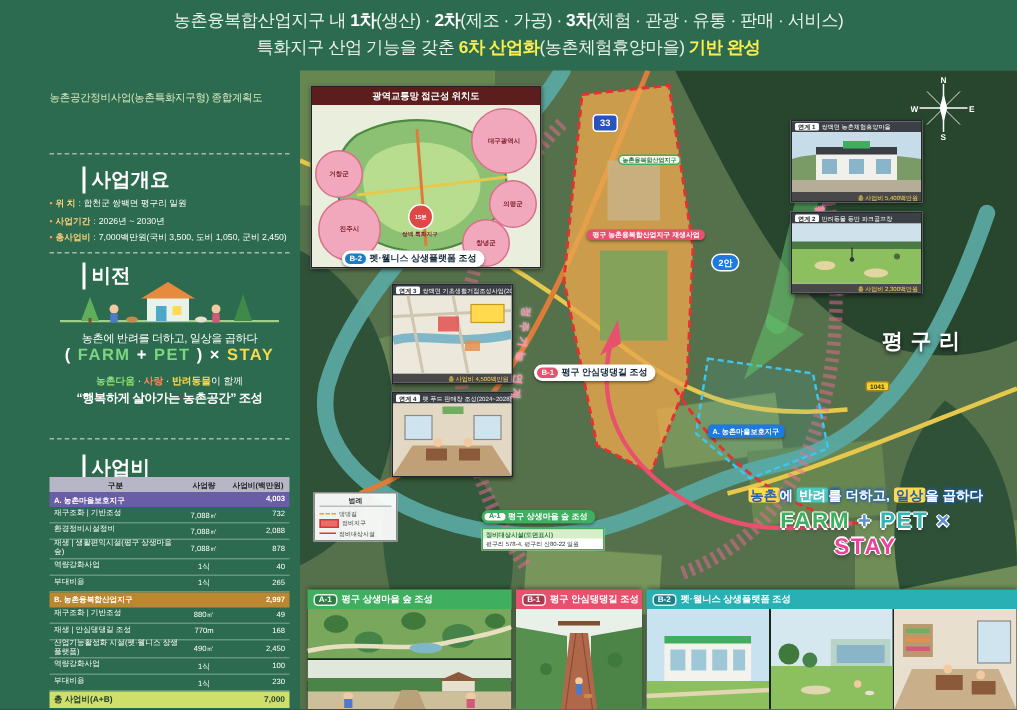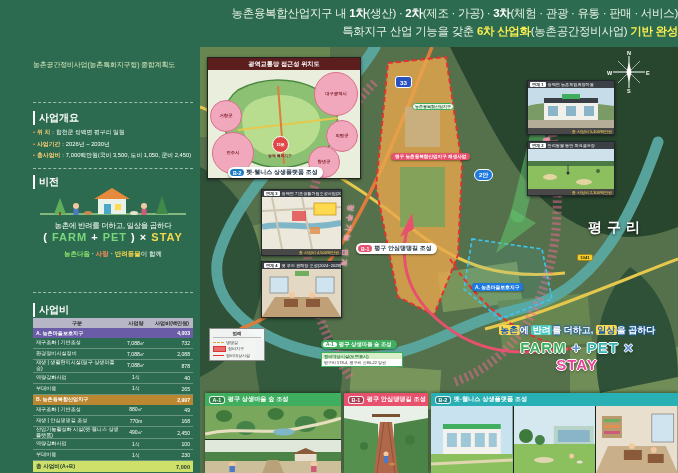--- a/index.html
+++ b/index.html
@@ -1,31 +1,31 @@
 <!DOCTYPE html>
 <html><head>
 <meta charset="utf-8">
 <style>
   html,body{margin:0;padding:0;background:#1e4a36;}
   .stage{position:relative;width:678px;height:473px;overflow:hidden;
          background:#2c6b4f;font-family:"Liberation Sans","DejaVu Sans",sans-serif;}
   .abs{position:absolute;}
   
   .banner{left:0;top:0;width:678px;height:47px;text-align:center;color:#e9f2e6;}
-  .banner .bl{font-size:11.5px;letter-spacing:-0.3px;margin-top:6px;text-align:right;}
+  .banner .bl{font-size:11.5px;letter-spacing:-0.3px;margin-top:6px;}
   .banner .bl + .bl{margin-top:3px;}
   .banner b{color:#fff;font-weight:800;}
   .banner .yw{color:#f9ed4f;font-weight:800;}
   
   .sb-title{left:33px;top:56px;width:162px;color:#fff;}
   .sb-title h1{margin:0;font-size:14px;font-weight:800;letter-spacing:-0.5px;}
   .sb-title .zone{background:#1878c8;padding:0 3px;margin-left:2px;}
   .sb-title .sub{margin-top:4px;font-size:7px;color:#d9e9bd;letter-spacing:-0.2px;}
   .dash{left:33px;width:160px;border-top:1px dashed rgba(255,255,255,.55);height:0;}
-  .sec-h{color:#fff;font-size:10px;font-weight:800;border-left:2.5px solid #fff;padding-left:4px;}
+  .sec-h{color:#fff;font-size:13px;font-weight:800;border-left:2.5px solid #fff;padding-left:4px;margin-left:22px;}
   .ov-item{display:flex;gap:2px;font-size:5.8px;color:#fff;margin-top:4px;line-height:1.3;}
   .ov-item .dot{color:#ff9a5a;font-weight:800;}
   .ov-item .lbl{color:#ffd27a;font-weight:800;white-space:nowrap;}
   .vis-tag{left:33px;width:160px;text-align:center;color:#fff;font-size:7.5px;letter-spacing:-0.3px;}
   .vis-formula{left:33px;width:160px;text-align:center;color:#fff;font-size:11px;font-weight:900;letter-spacing:1px;}
   .vis-formula .g{color:#7cd67f;} .vis-formula .y{color:#f5d94e;}
   .vis-together{left:33px;width:160px;text-align:center;font-size:6.5px;color:#fff;}
   .vis-together .w1{color:#8be06f;font-weight:800;} .vis-together .w2{color:#ff8a5b;font-weight:800;}
   .vis-together .w3{color:#ffd94e;font-weight:800;}
   .vis-slogan{left:33px;width:160px;text-align:center;font-size:8.2px;color:#fff;font-weight:800;letter-spacing:-0.3px;}
@@ -140,21 +140,21 @@
     <path d="M272,192 L342,202 L352,252 L300,272 L264,242 Z" fill="#49c8f0" fill-opacity="0.1" stroke="#3ec6f2" stroke-width="1.6" stroke-dasharray="4 2.5"></path>
     <path d="M250,212 C282,262 322,292 372,302" stroke="#e23333" stroke-width="2" fill="none" stroke-dasharray="5 3"></path>
     <path d="M345,58 L318,168" stroke="#63c46e" stroke-width="15" opacity="0.55" stroke-linecap="round"></path>
     <path d="M296,206 L312,162 L336,176 Z" fill="#63c46e" opacity="0.55"></path>
     <path d="M208,178 C196,224 214,262 262,290 C302,312 338,304 368,302" stroke="#e8516e" stroke-width="3" fill="none"></path>
     <path d="M214,182 L200,190 L212,166 Z" fill="#e8516e"></path>
   </svg>
 
   <div class="abs banner">
     <div class="bl"><span>농촌융복합산업지구 내 </span><b>1차</b><span>(생산) · </span><b>2차</b><span>(제조 · 가공) · </span><b>3차</b><span>(체험 · 관광 · 유통 · 판매 · 서비스)</span></div>
-    <div class="bl"><span>특화지구 산업 기능을 갖춘 </span><span class="yw">6차 산업화</span><span>(농촌공간정비사업) </span><span class="yw">기반 완성</span></div>
+    <div class="bl"><span>특화지구 산업 기능을 갖춘 </span><span class="yw">6차 산업화</span><span>(농촌체험휴양마을) </span><span class="yw">기반 완성</span></div>
   </div>
 
   <div class="abs sb-title">
     <div class="sub">농촌공간정비사업(농촌특화지구형) 종합계획도</div>
   </div>
   <div class="abs dash" style="top:102px"></div>
 
   <div class="abs" style="left:33px;top:111px;width:160px">
     <div class="sec-h">사업개요</div>
     <div class="ov-item">
@@ -191,20 +191,21 @@
     <circle cx="36" cy="20" r="3" fill="#f2c9a0"></circle>
       <rect x="33.5" y="23" width="5" height="6" fill="#4c7ac8"></rect>
     <circle cx="104" cy="20" r="3" fill="#f2c9a0"></circle>
       <rect x="101.5" y="23" width="5" height="6" fill="#d05a7a"></rect>
     <ellipse cx="48" cy="27" rx="4" ry="2" fill="#c88a4c"></ellipse>
       <ellipse cx="94" cy="27" rx="4" ry="2" fill="#e8e0d0"></ellipse>
   </svg>
   <div class="abs vis-tag" style="top:221px">농촌에 반려를 더하고, 일상을 곱하다</div>
   <div class="abs vis-formula" style="top:231px"><span>(</span> <span class="g">FARM</span> <span>+</span> <span class="g">PET</span> <span>)</span> <span>×</span> <span class="y">STAY</span></div>
   <div class="abs vis-together" style="top:250px"><span class="w1">농촌다움</span><span> · </span><span class="w2">사랑</span><span> · </span><span class="w3">반려동물</span><span>이 함께</span></div>
+  <div class="abs vis-slogan" style="top:260px">“행복하게 살아가는 농촌공간” 조성</div>
   <div class="abs dash" style="top:292px"></div>
 
   <div class="abs sec-h" style="left:33px;top:303px">사업비</div>
   <div class="abs btable">
     <div class="t-row t-head">
       <div>구분</div>
         <div>사업량</div>
         <div>사업비(백만원)</div>
     </div>
     <div class="t-sec t-secA">

